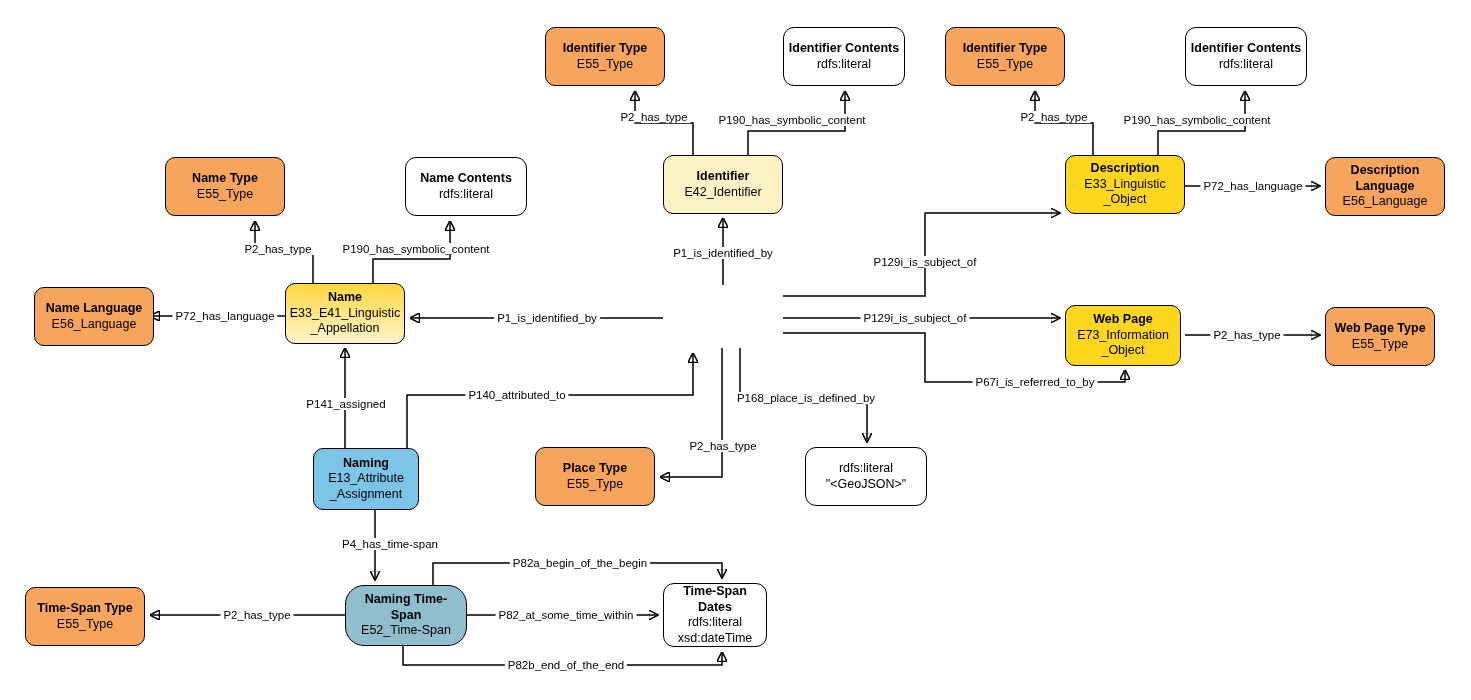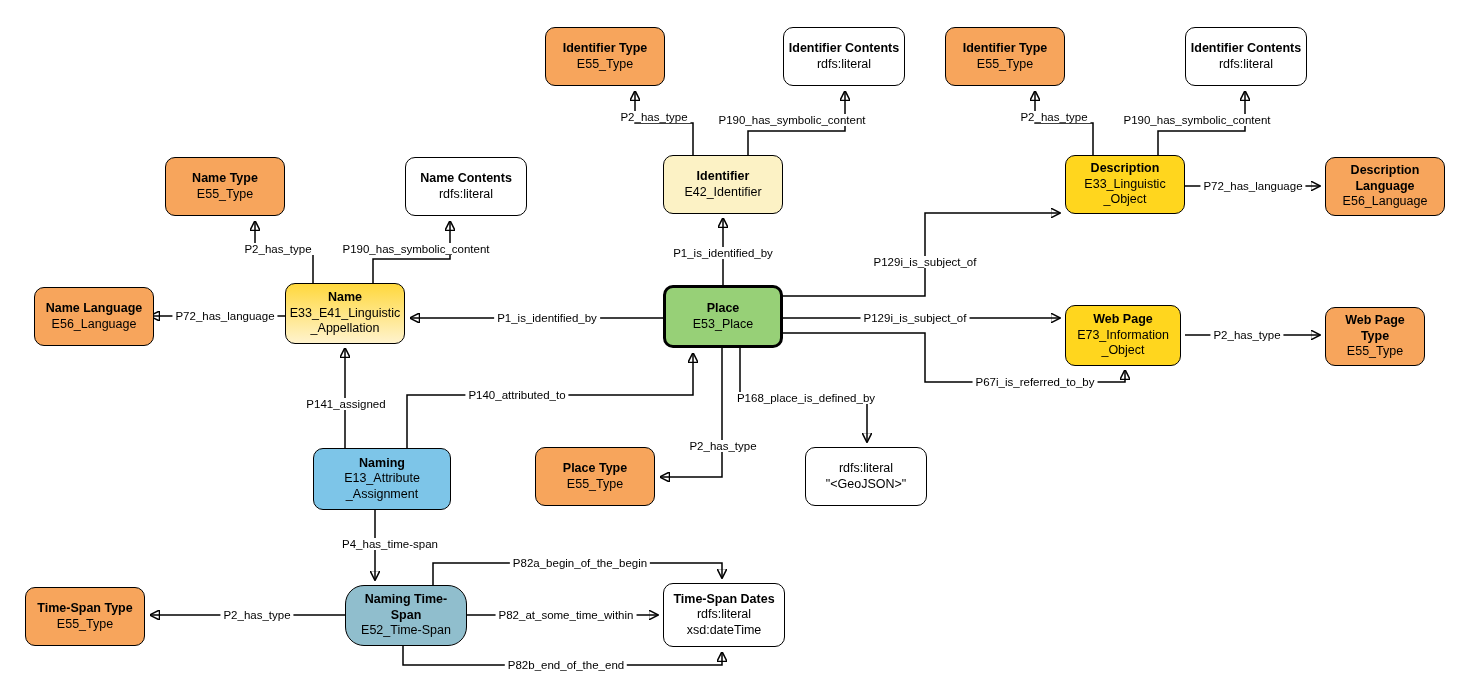--- a/index.html
+++ b/index.html
@@ -21,21 +21,21 @@
   }
   .node .t{font-weight:bold;white-space:pre-line;}
   .node .s{white-space:pre-line;}
   .orange{background:var(--orange);}
   .yellow{background:var(--yellow);justify-content:center;}
   .cream{background:var(--cream);text-align:center;}
   .grad{background:linear-gradient(180deg,var(--yellow_top) 0%,var(--yellow_bottom) 100%);}
   .green{background:var(--green);border-width:3px;}
   .blue{background:var(--blue);}
   .teal{background:var(--teal);border-radius:19px;}
-  .whitebox{background:#ffffff;}
+  .whitebox{background:#ffffff;border-radius:11px;}
   .elabel{
     position:absolute;transform:translate(-50%,-50%);
     background:#ffffff;padding:0 3px;
     font-size:11.5px;white-space:nowrap;color:#000;
   }
 </style>
 </head>
 <body>
 
 <div id="canvas">
@@ -144,37 +144,33 @@
     <div class="t">Name Language</div>
     <div class="s">E56_Language</div>
   </div>
 
   <div class="node grad" style="left:285px;top:283px;width:120px;height:61px">
     <div class="t">Name</div>
     <div class="s">E33_E41_Linguistic
 _Appellation</div>
   </div>
 
-  <div class="node green" style="left:663px;top:285px;width:120px;height:63px">
-    <div class="t">Place</div>
-    <div class="s">E53_Place</div>
-  </div>
 
   <div class="node yellow" style="left:1065px;top:305px;width:116px;height:61px">
     <div class="t">Web Page</div>
     <div class="s">E73_Information
 _Object</div>
   </div>
 
-  <div class="node orange" style="left:1325px;top:307px;width:100px;height:59px">
+  <div class="node orange" style="left:1325px;top:307px;width:110px;height:59px">
     <div class="t">Web Page Type</div>
     <div class="s">E55_Type</div>
   </div>
 
-  <div class="node blue" style="left:313px;top:448px;width:138px;height:62px">
+  <div class="node blue" style="left:313px;top:448px;width:106px;height:62px">
     <div class="t">Naming</div>
     <div class="s">E13_Attribute
 _Assignment</div>
   </div>
 
   <div class="node orange" style="left:535px;top:447px;width:120px;height:59px">
     <div class="t">Place Type</div>
     <div class="s">E55_Type</div>
   </div>
 
@@ -186,21 +182,21 @@
   <div class="node orange" style="left:25px;top:587px;width:120px;height:59px">
     <div class="t">Time-Span Type</div>
     <div class="s">E55_Type</div>
   </div>
 
   <div class="node teal" style="left:345px;top:585px;width:122px;height:61px">
     <div class="t">Naming Time-Span</div>
     <div class="s">E52_Time-Span</div>
   </div>
 
-  <div class="node whitebox" style="left:663px;top:583px;width:122px;height:64px">
+  <div class="node whitebox" style="left:663px;top:583px;width:104px;height:64px">
     <div class="t">Time-Span Dates</div>
     <div class="s">rdfs:literal
 xsd:dateTime</div>
   </div>
 
   <span class="elabel" style="left:654px;top:117px">P2_has_type</span>
   <span class="elabel" style="left:792px;top:120px">P190_has_symbolic_content</span>
   <span class="elabel" style="left:1054px;top:117px">P2_has_type</span>
   <span class="elabel" style="left:1197px;top:120px">P190_has_symbolic_content</span>
   <span class="elabel" style="left:278px;top:249px">P2_has_type</span>

